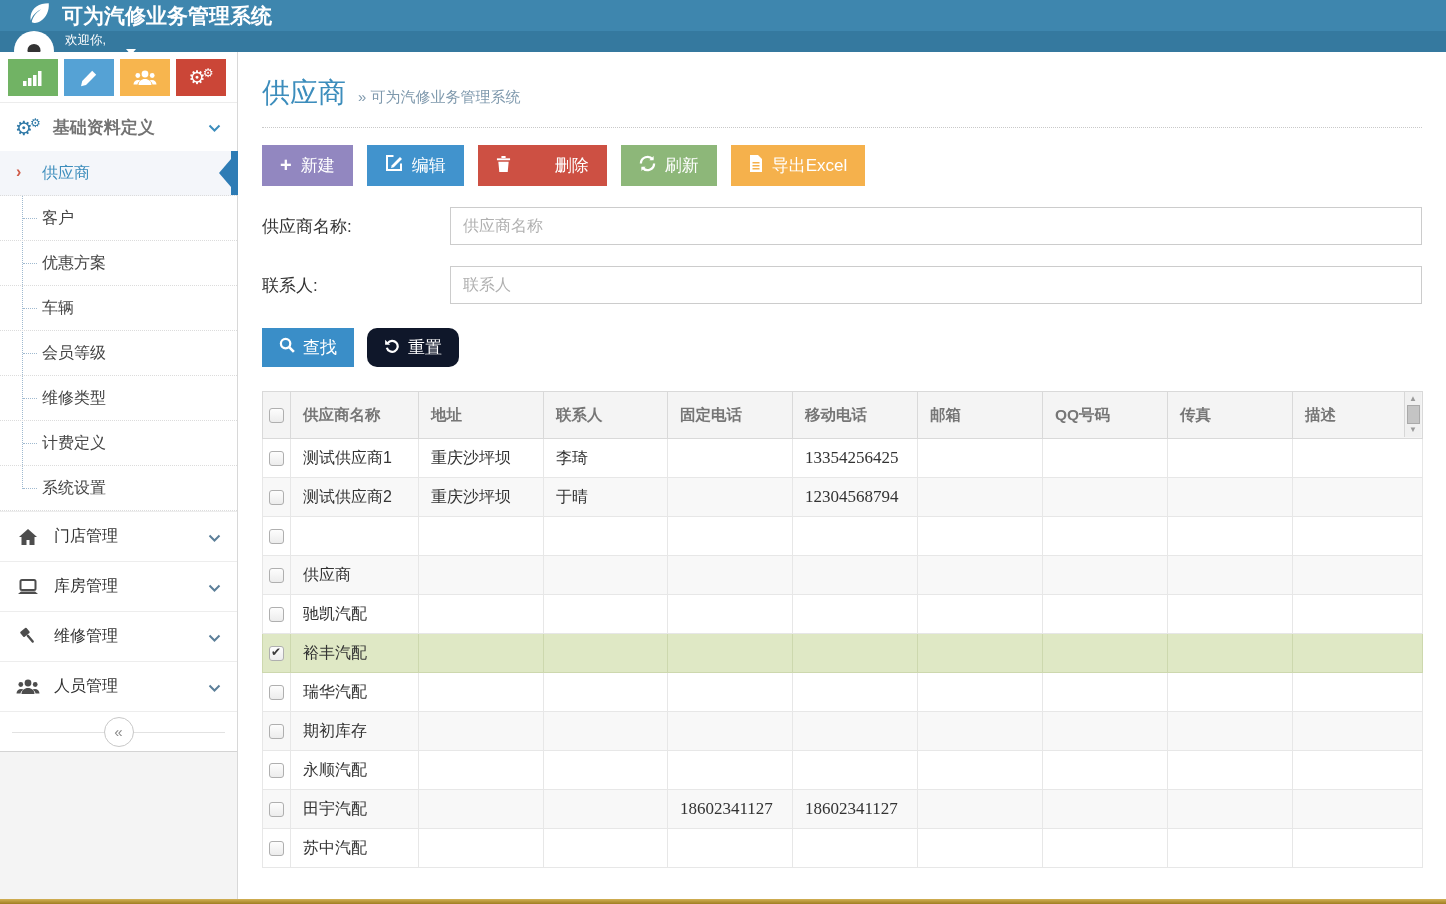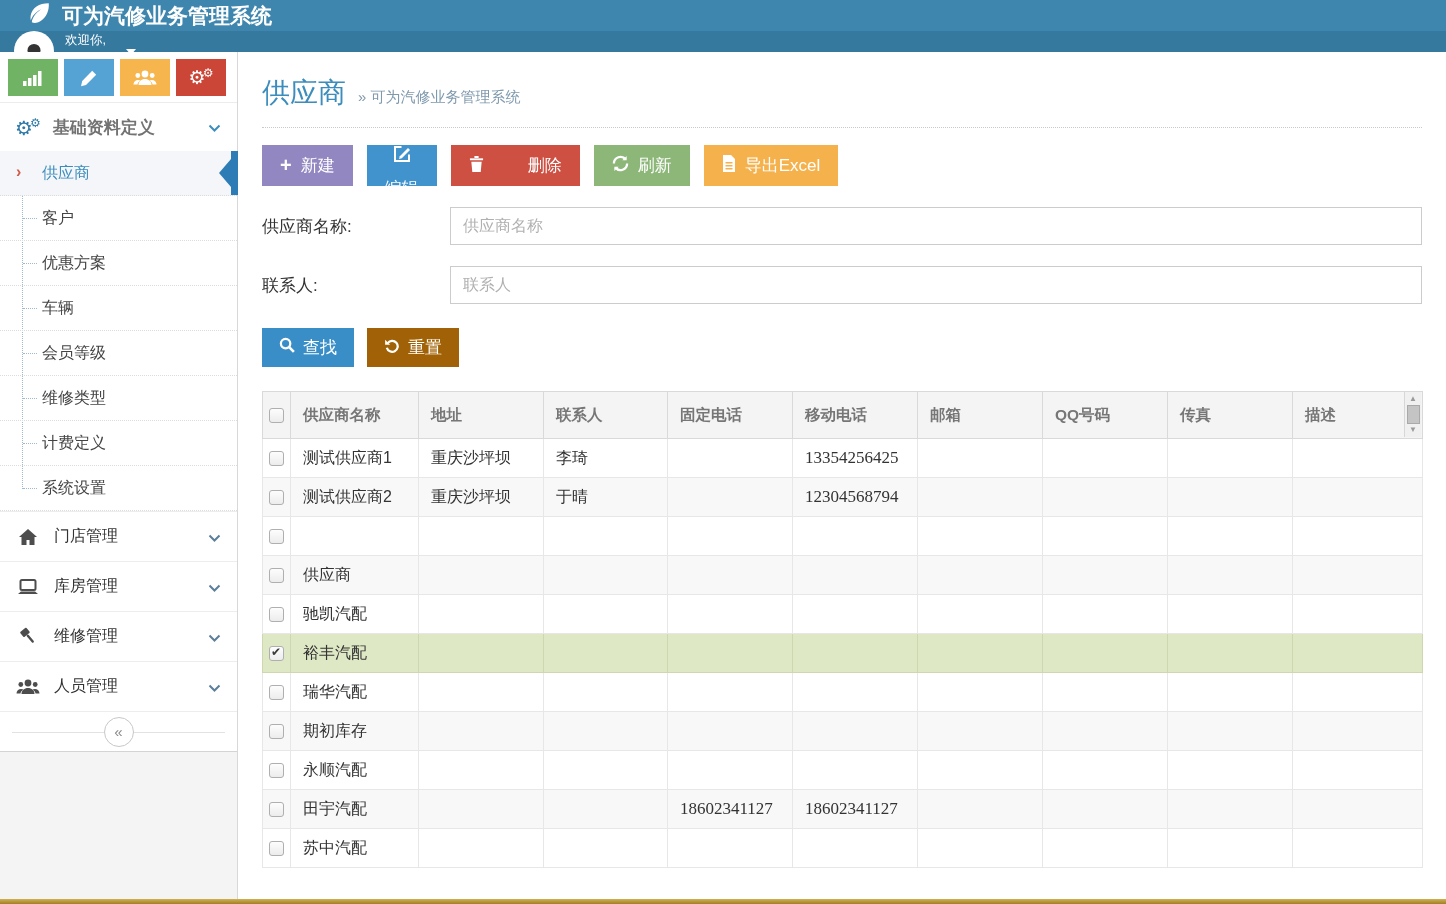--- a/index.html
+++ b/index.html
@@ -57,32 +57,32 @@
 
   
   .main { flex:1; padding:14px 24px 0; overflow:hidden; background:#fff; }
   .page-head { display:flex; align-items:baseline; gap:12px; margin-top:8px; }
   .page-title { font-size:28px; color:#3c8dbc; font-weight:normal; }
   .breadcrumb { font-size:15px; color:#7f99ad; }
   .head-sep { border:none; border-top:1px dotted #c9c9c9; margin-top:15px; }
 
   .toolbar { display:flex; gap:14px; margin-top:17px; }
   .tbtn { height:41px; padding:0 18px; display:inline-flex; align-items:center; gap:9px; color:#fff; font-size:17px; border:none; cursor:pointer; font-family:inherit; }
-  .btn-new{ background:#9287c0; } .btn-edit{ background:#4193cd;flex-direction:column; } .btn-del{ background:#cd5043;gap:44px; }
+  .btn-new{ background:#9287c0; } .btn-edit{ background:#4193cd; } .btn-del{ background:#cd5043;gap:44px; }
   .btn-refresh{ background:#8db779; } .btn-excel{ background:#f5b14c; }
   .plus-glyph { font-size:20px; font-weight:bold; line-height:1; margin-top:-2px; }
 
   .filter-row { display:flex; align-items:center; margin-top:21px; }
   .filter-label { width:188px; font-size:17px; color:#333; }
   .filter-input { flex:1; height:38px; border:1px solid #ccc; padding:0 12px; font-size:16px; color:#333; font-family:inherit; }
   .filter-input::placeholder { color:#b0b0b0; }
 
   .search-row { display:flex; gap:13px; margin-top:24px; }
   .sbtn { height:39px; padding:0 17px; display:inline-flex; align-items:center; gap:8px; color:#fff; font-size:17px; border:none; cursor:pointer; font-family:inherit; }
-  .btn-find{ background:#3a8ec8; } .btn-reset{ background:#a16207; }
+  .btn-find{ background:#3a8ec8; } .btn-reset{ background:#0f172a;border-radius:10px; }
 
   
   .grid-wrap { margin-top:24px; position:relative; }
   table { border-collapse:collapse; width:100%; table-layout:fixed; }
   th { background:#f4f4f4; border:1px solid #d9d9d9; color:#767676; font-size:15.5px; text-align:left; height:47px; padding-left:12px; font-weight:bold; cursor:pointer; }
   th.col-check, td.col-check { padding:0; text-align:center; }
   td { border:1px solid #e7e7e7; height:39px; padding-left:12px; font-size:16px; color:#333; white-space:nowrap; overflow:hidden; }
   tbody tr:nth-child(even) { background:#f8f8f8; }
   tbody tr.selected { background:#dfe8c5; }
   tbody tr.selected td { border-color:#cdd8ae; }

